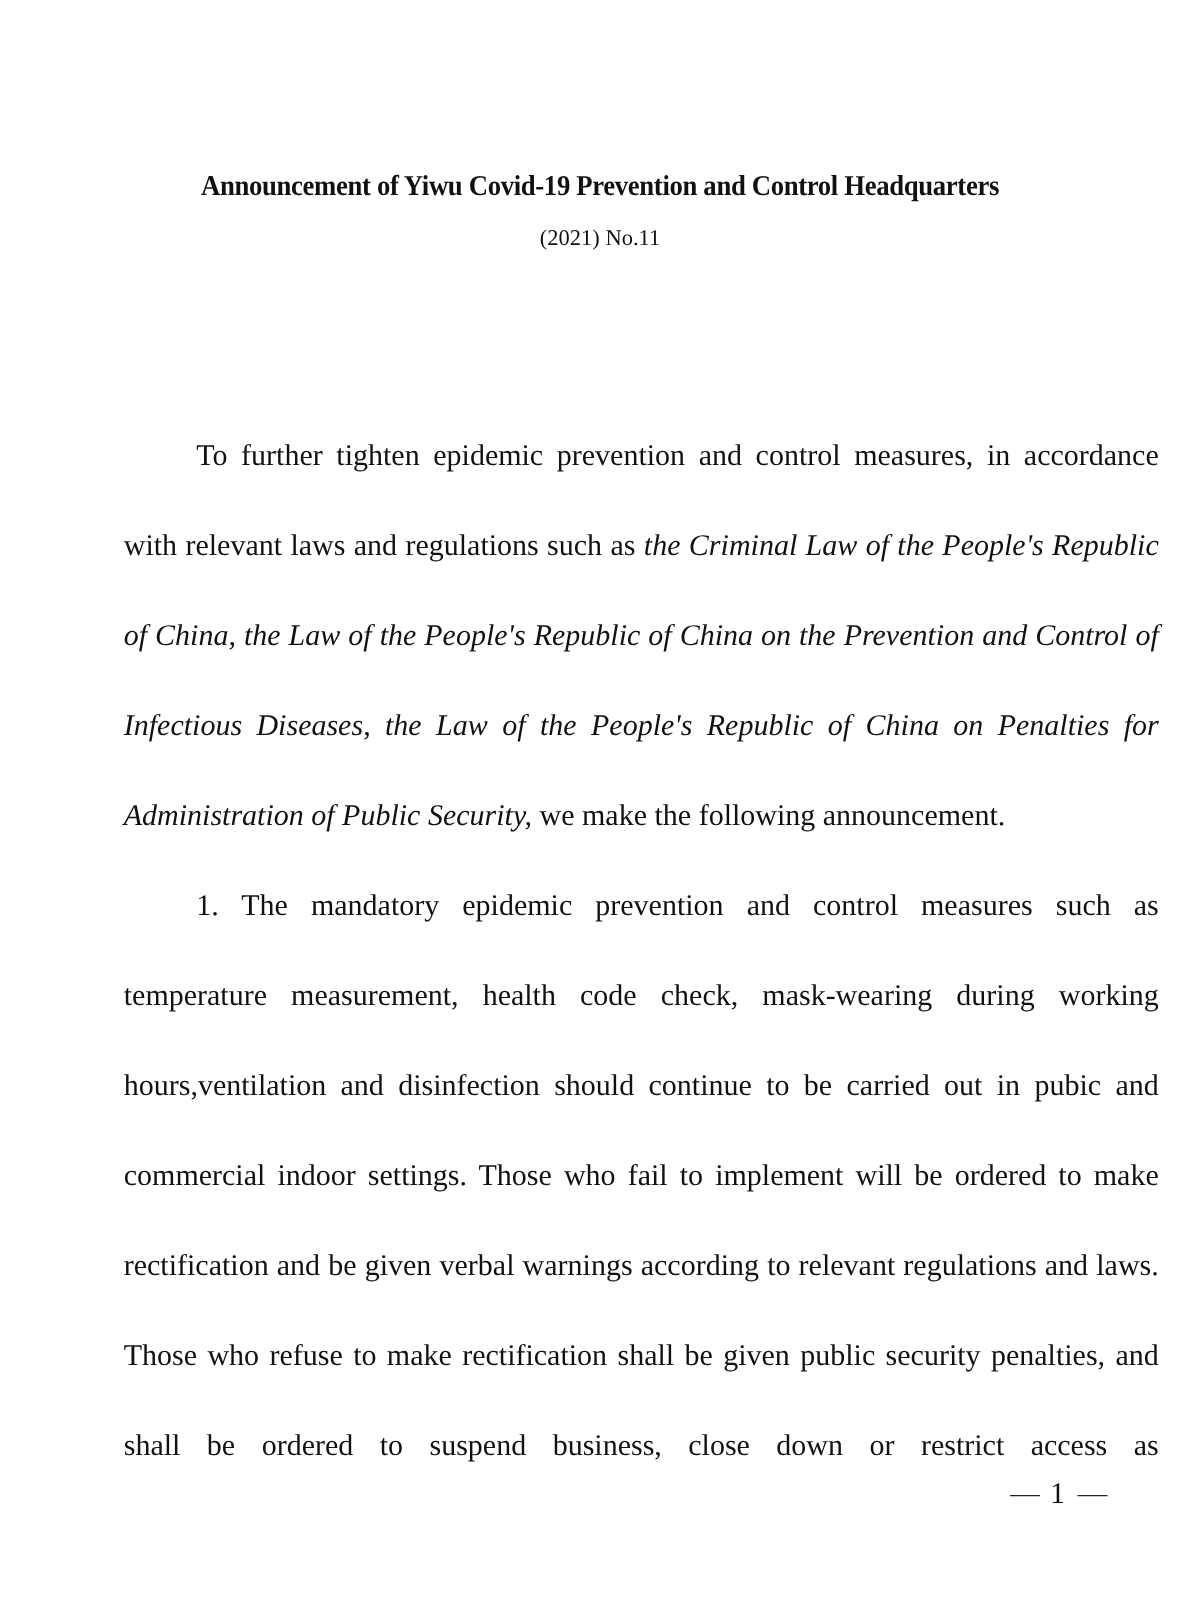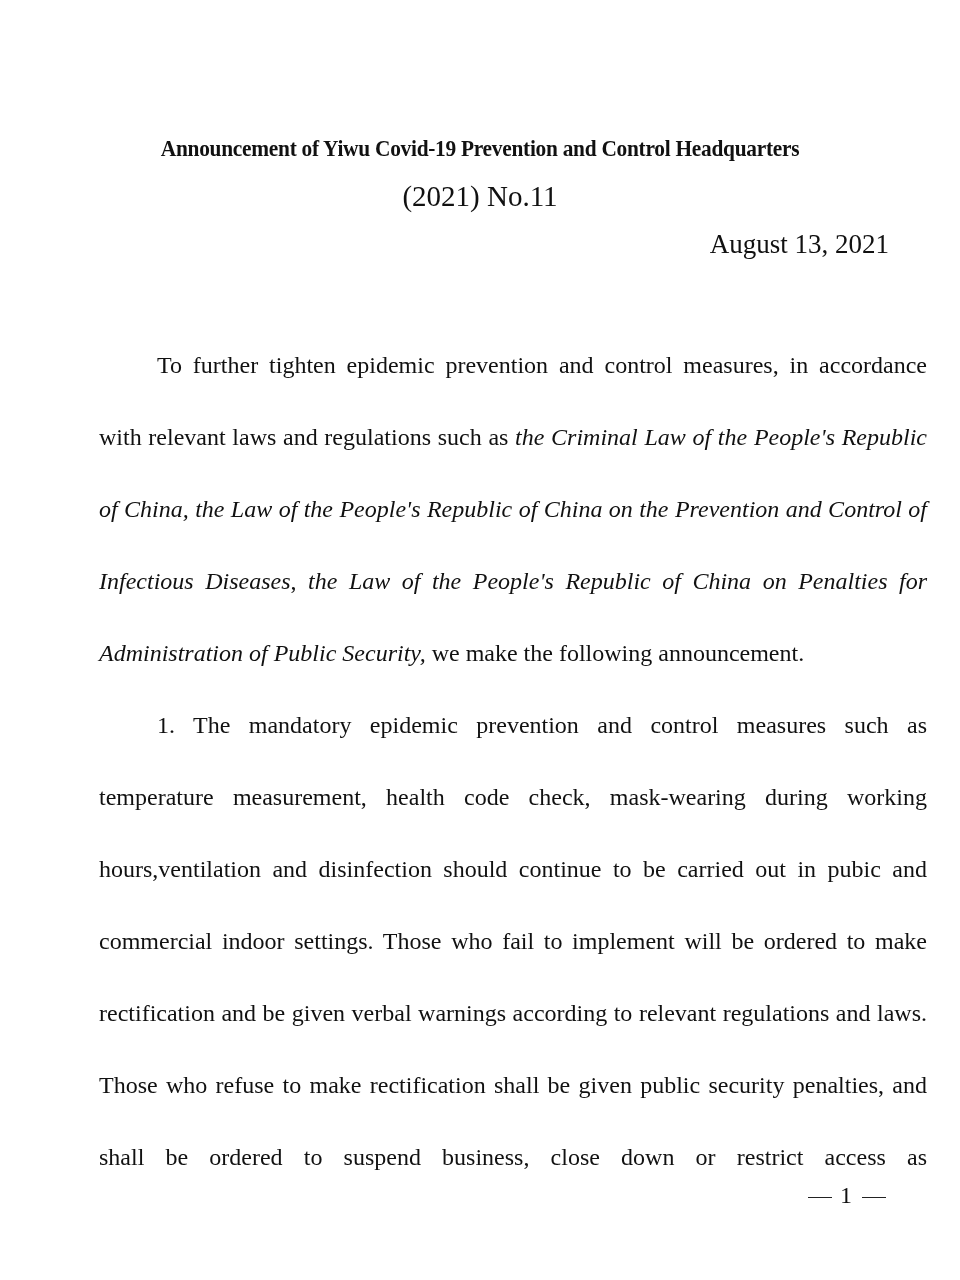--- a/index.html
+++ b/index.html
@@ -4,21 +4,21 @@
   <style>
     html, body { margin: 0; padding: 0; background: #ffffff; }
     body { width: 960px; height: 1280px; position: relative; overflow: hidden; color: #111; font-family: "Liberation Serif", serif; }
     .page { position: absolute; left: 0; top: 0; width: 960px; height: 1280px; padding-left: 42px; }
     .title {
       position: absolute; left: 0; top: 136px; width: 960px; text-align: center;
       font-weight: bold; font-size: 23px; letter-spacing: -0.3px; transform: scaleX(0.93);
     }
     .docno {
       position: absolute; left: 0; top: 180px; width: 960px; text-align: center;
-      font-size: 29px;
+      font-size: 18px;
     }
     .date {
       position: absolute; right: 113px; top: 229px; font-size: 27px;
     }
     .body {
       position: absolute; left: 67px; top: 329px; width: 828px;
       font-size: 24px; line-height: 72px; text-align: justify; margin-left: 32px;
     }
     .body p { margin: 0; text-indent: 58px; text-align: justify; }
     .body em { font-style: italic; }
@@ -26,21 +26,20 @@
       position: absolute; left: 800px; top: 1182px; font-size: 24px; letter-spacing: 2px;
     }
     .dash { display: inline-block; width: 24px; height: 1.2px; background: #222; vertical-align: middle; margin: 0 8px; }
   </style>
 </head>
 <body>
 
 <div class="page">
   <div class="title">Announcement of Yiwu Covid-19 Prevention and Control Headquarters</div>
   <div class="docno">(2021) No.11</div>
-  <div class="date">August 13, 2021</div>
 
   <div class="body">
     <p><span>To further tighten epidemic prevention and control measures, in accordance with relevant laws and regulations such as </span><em>the Criminal Law of the People's Republic of China, the Law of the People's Republic of China on the Prevention and Control of Infectious Diseases</em><span>, </span><em>the Law of the People's Republic of China on Penalties for Administration of Public Security,</em><span> we make the following announcement.</span></p>
     <p style="text-align-last: justify;">1. The mandatory epidemic prevention and control measures such as temperature measurement, health code check, mask-wearing during working hours,ventilation and disinfection should continue to be carried out in pubic and commercial indoor settings. Those who fail to implement will be ordered to make rectification and be given verbal warnings according to relevant regulations and laws. Those who refuse to make rectification shall be given public security penalties, and shall be ordered to suspend business, close down or restrict access as</p>
   </div>
 
   <div class="pagenum">
     <span class="dash"></span><span>1</span><span class="dash"></span>
   </div>
 </div>

